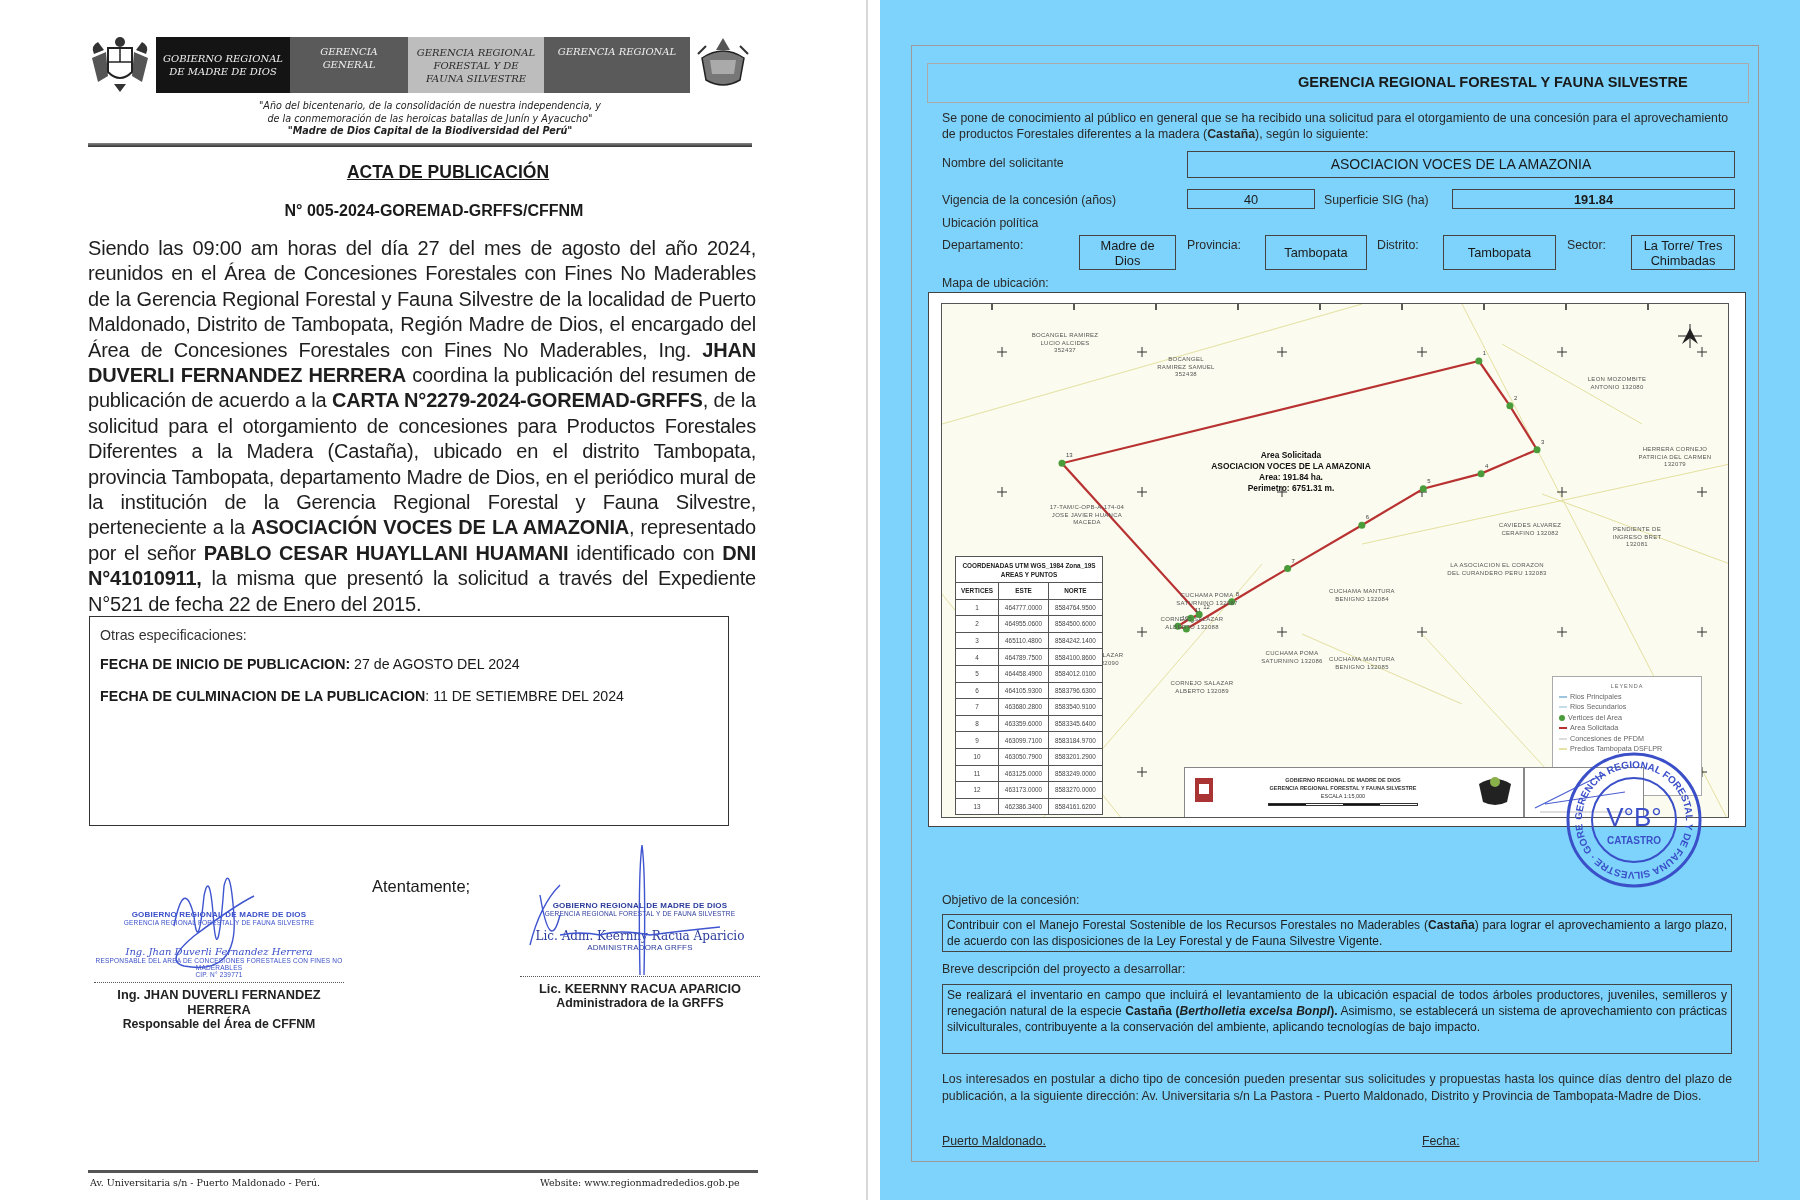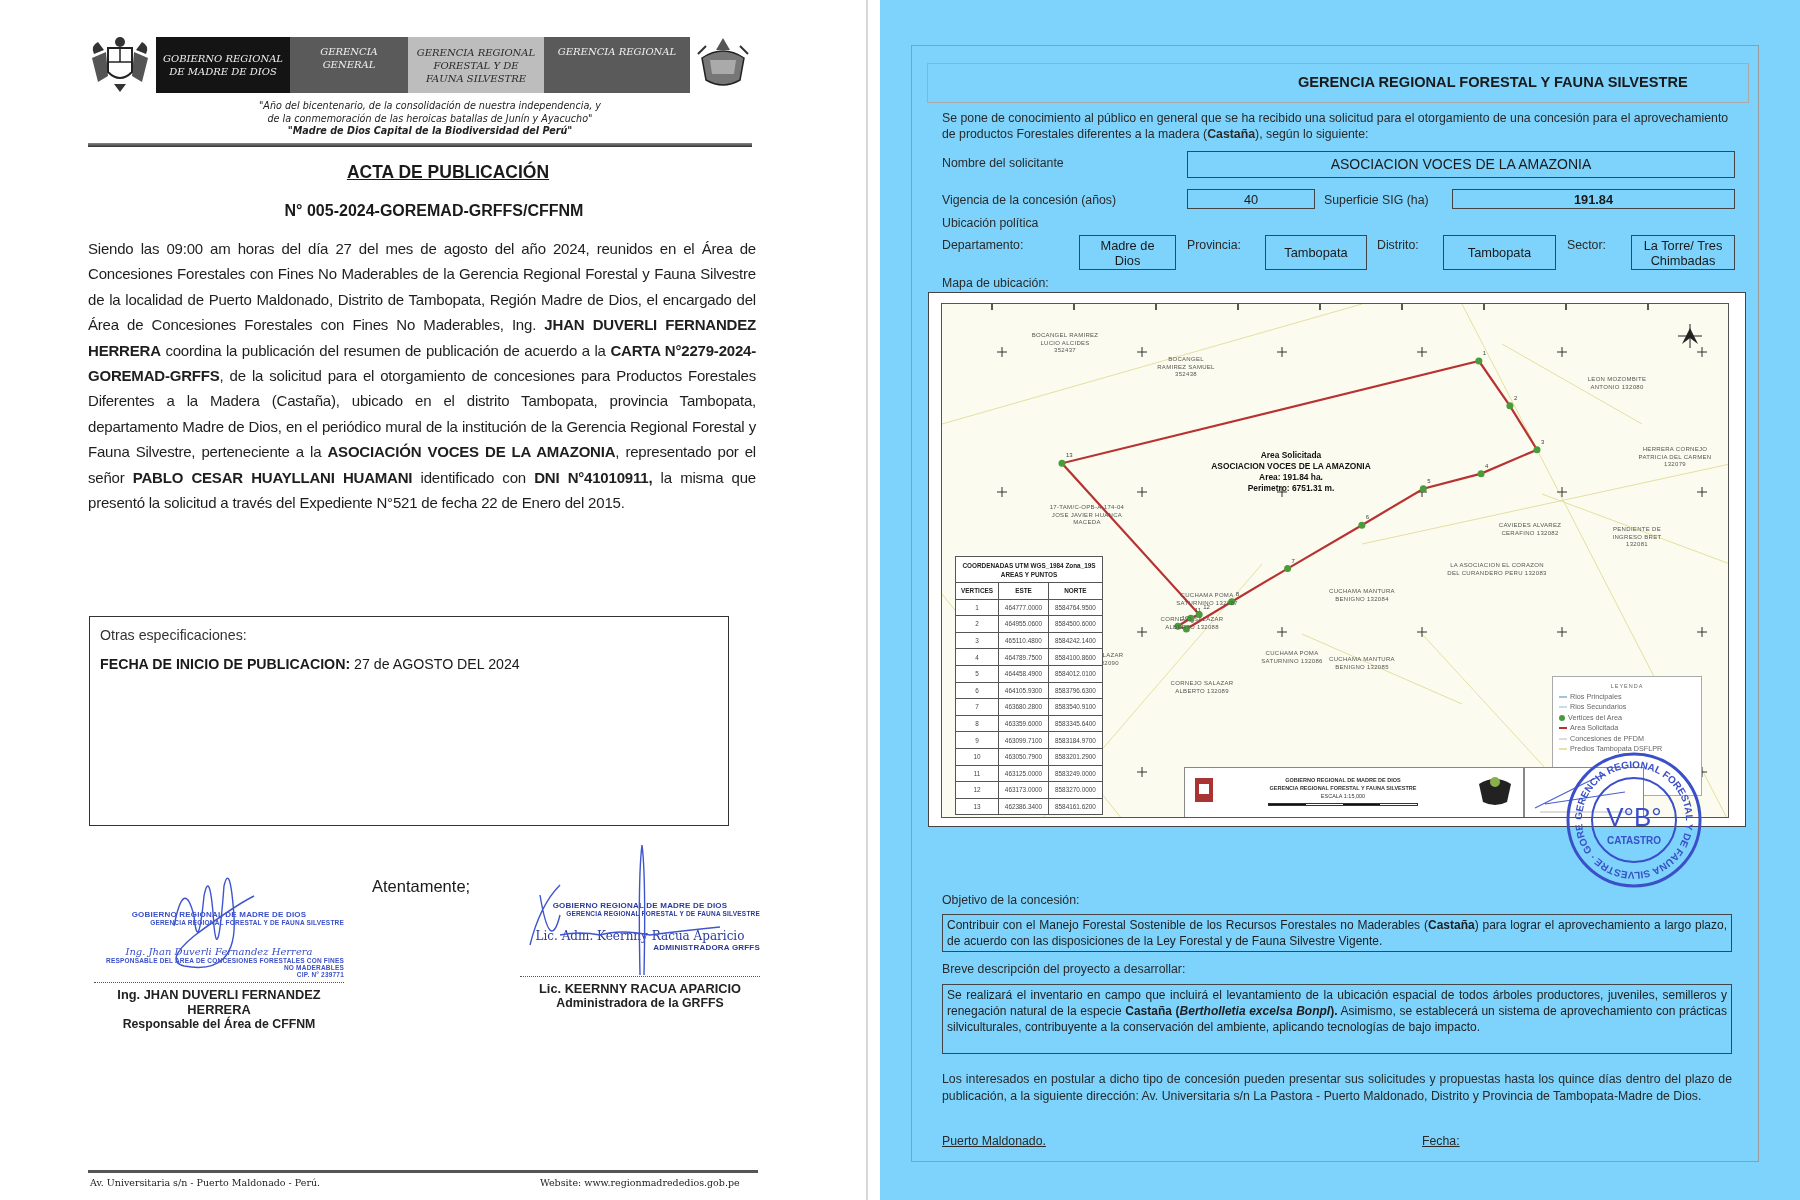--- a/index.html
+++ b/index.html
@@ -21,35 +21,35 @@
 
   #motto { position: absolute; left: 200px; top: 100px; width: 460px; text-align: center;
            font-family: "DejaVu Sans", sans-serif; font-style: italic; font-size: 9.6px; line-height: 12.5px; color: #222; }
   #motto .m3 { font-weight: bold; }
   #header-rule { position: absolute; left: 88px; top: 143px; width: 664px; height: 4px; background: linear-gradient(#888, #333); }
 
   #acta-title { position: absolute; left: 0; width: 896px; top: 162px; text-align: center; font-weight: bold; font-size: 17.5px; }
   #acta-title span { text-decoration: underline; }
   #acta-number { position: absolute; left: 0; width: 868px; top: 202px; text-align: center; font-weight: bold; font-size: 16px; }
 
-  #body-text { position: absolute; left: 88px; top: 236px; width: 668px; font-size: 15px; line-height: 25.4px; text-align: justify; color: #1e1e1e; letter-spacing: -0.2px; }
+  #body-text { position: absolute; left: 88px; top: 236px; width: 668px; font-size: 20px; line-height: 25.4px; text-align: justify; color: #1e1e1e; letter-spacing: -0.2px; }
   #body-text b { font-weight: bold; }
 
   #specs-box { position: absolute; left: 89px; top: 616px; width: 640px; height: 210px; border: 1.5px solid #333; padding: 9px 10px 0 10px; font-size: 14.2px; line-height: 19px; }
   #specs-box .spec-head { color: #333; margin-bottom: 10px; }
   #specs-box .spec-row { margin-bottom: 13px; }
   #specs-box b { font-weight: bold; }
 
   #closing { position: absolute; left: 372px; top: 877px; font-size: 16.5px; }
 
   .sig-block { position: absolute; text-align: center; }
   #sig-left { left: 94px; top: 860px; width: 250px; }
   #sig-right { left: 520px; top: 835px; width: 240px; }
   .stamp-text { color: #3a4fc8; font-size: 8px; letter-spacing: 0.2px; font-weight: bold; }
-  .stamp-text.small { font-size: 6.5px; font-weight: bold; text-align: right; }
+  .stamp-text.small { font-size: 6.5px; font-weight: normal; }
   .stamp-name { font-family: "DejaVu Serif", serif; font-style: italic; color: #3a4fc8; font-size: 10px; }
   .sig-dots { border-bottom: 1.2px dotted #555; height: 1px; margin: 4px 0 4px 0; }
   .sig-name { font-weight: bold; font-size: 12.8px; color: #222; }
   .sig-role { font-weight: bold; font-size: 12.3px; color: #222; }
   .sig-svg { position: absolute; }
 
   #footer-rule { position: absolute; left: 88px; top: 1170px; width: 670px; height: 3px; background: #555; }
   #footer-left { position: absolute; left: 90px; top: 1177px; font-family: "DejaVu Serif", serif; font-size: 9.5px; color: #222; }
   #footer-right { position: absolute; left: 540px; top: 1177px; font-family: "DejaVu Serif", serif; font-size: 9.5px; color: #222; }
 
@@ -134,20 +134,21 @@
   <div id="header-rule"></div>
 
   <div id="acta-title"><span>ACTA DE PUBLICACIÓN</span></div>
   <div id="acta-number">N° 005-2024-GOREMAD-GRFFS/CFFNM</div>
 
   <div id="body-text"><span>Siendo las 09:00 am horas del día 27 del mes de agosto del año 2024, reunidos en el Área de Concesiones Forestales con Fines No Maderables de la Gerencia Regional Forestal y Fauna Silvestre de la localidad de Puerto Maldonado, Distrito de Tambopata, Región Madre de Dios, el encargado del Área de Concesiones Forestales con Fines No Maderables, Ing. </span><b>JHAN DUVERLI FERNANDEZ HERRERA</b><span> coordina la publicación del resumen de publicación de acuerdo a la </span><b>CARTA N°2279-2024-GOREMAD-GRFFS</b><span>, de la solicitud para el otorgamiento de concesiones para Productos Forestales Diferentes a la Madera (Castaña), ubicado en el distrito Tambopata, provincia Tambopata, departamento Madre de Dios, en el periódico mural de la institución de la Gerencia Regional Forestal y Fauna Silvestre, perteneciente a la </span><b>ASOCIACIÓN VOCES DE LA AMAZONIA</b><span>, representado por el señor </span><b>PABLO CESAR HUAYLLANI HUAMANI</b><span> identificado con </span><b>DNI N°41010911,</b><span> la misma que presentó la solicitud a través del Expediente N°521 de fecha 22 de Enero del 2015.</span></div>
 
   <div id="specs-box">
     <div class="spec-head">Otras especificaciones:</div>
     <div class="spec-row"><b>FECHA DE INICIO DE PUBLICACION:</b><span> 27 de AGOSTO DEL 2024</span></div>
+    <div class="spec-row"><b>FECHA DE CULMINACION DE LA PUBLICACION</b><span>: 11 DE SETIEMBRE DEL 2024</span></div>
   </div>
 
   <div id="closing">Atentamente;</div>
 
   <div id="sig-left" class="sig-block">
     <div style="height:50px"></div>
     <div class="stamp-text">GOBIERNO REGIONAL DE MADRE DE DIOS</div>
     <div class="stamp-text small">GERENCIA REGIONAL FORESTAL Y DE FAUNA SILVESTRE</div>
     <div style="height:20px"></div>
     <div class="stamp-name">Ing. Jhan Duverli Fernandez Herrera</div>

